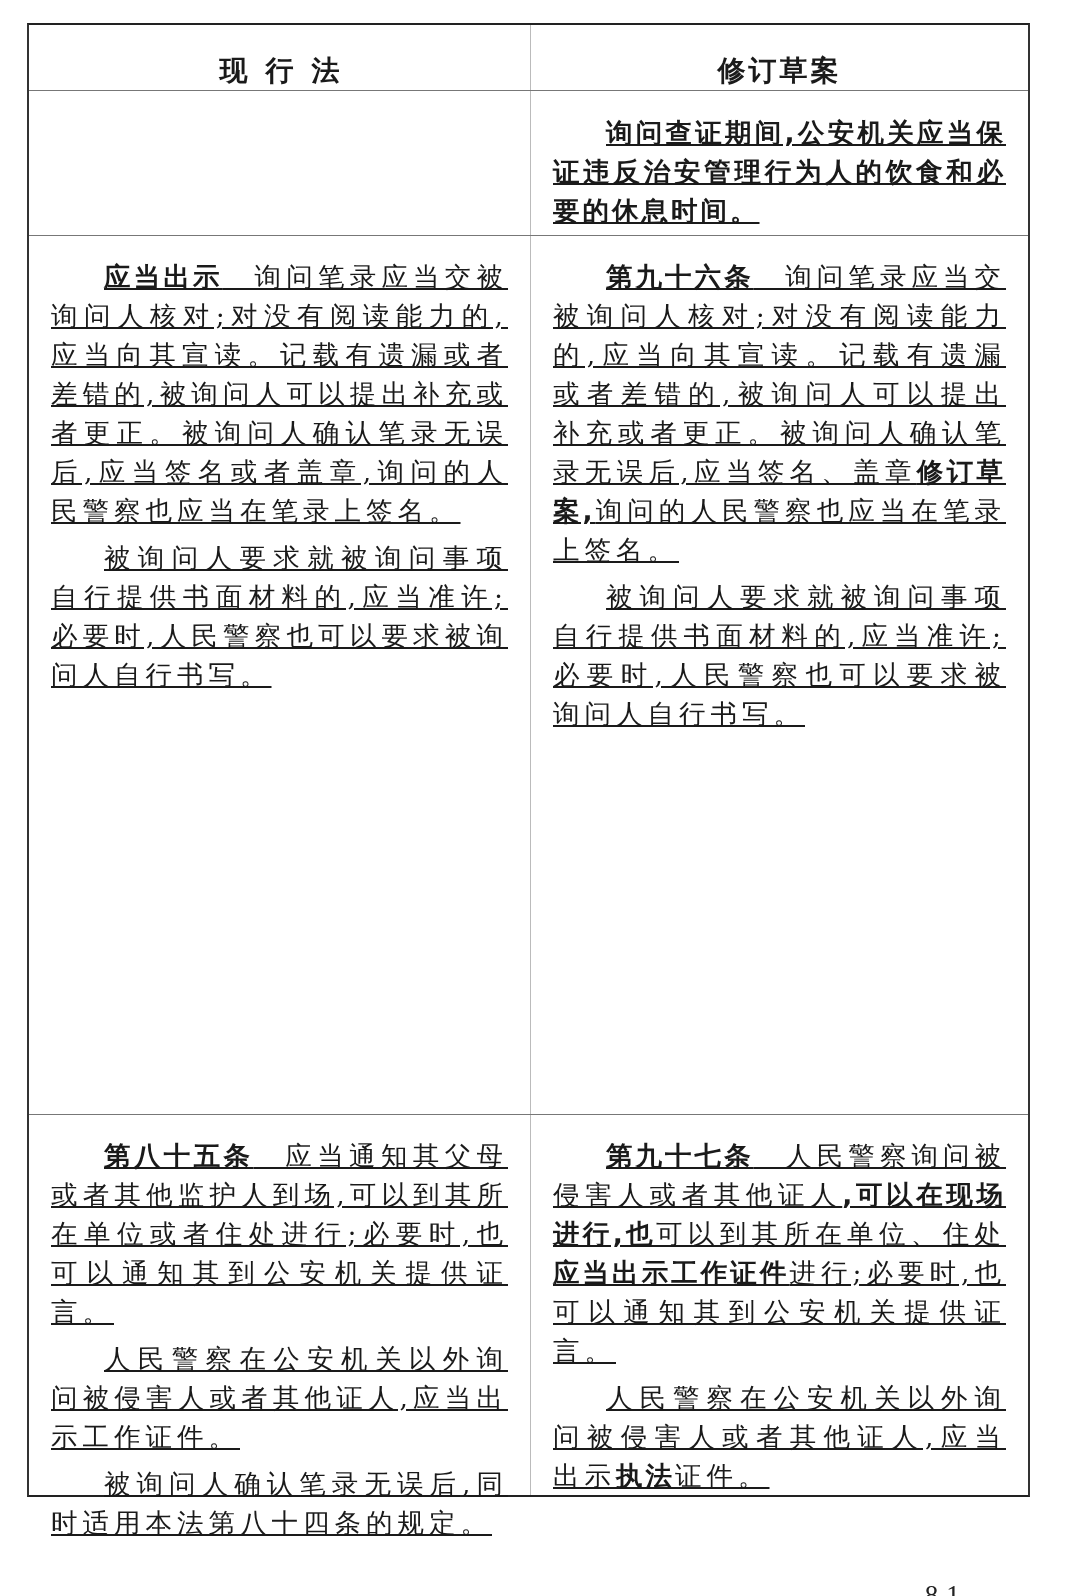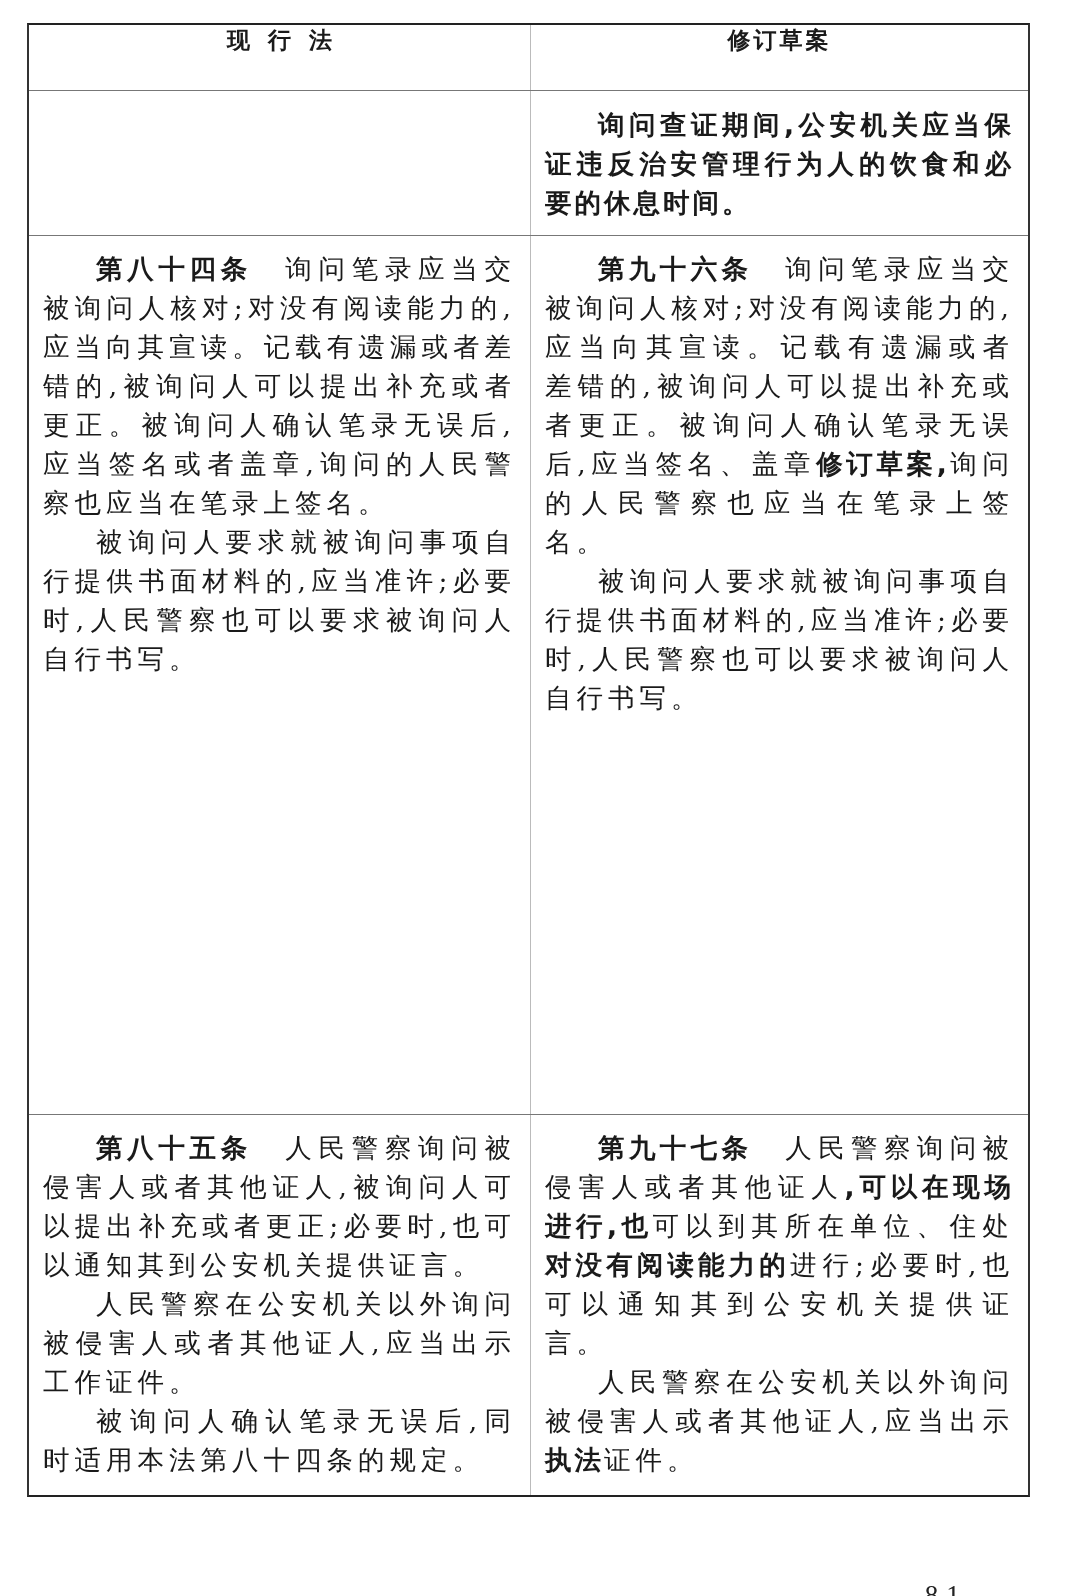--- a/index.html
+++ b/index.html
@@ -5,26 +5,26 @@
   html, body { margin: 0; padding: 0; background: #ffffff; }
   body { width: 1080px; height: 1596px; position: relative; overflow: hidden;
          font-family: "DejaVu Serif", "Liberation Serif", serif; color: #1a1a1a; }
   .table { position: absolute; left: 27px; top: 23px; width: 1003px;
            border: 2px solid #333; border-top: 2.5px solid #222; border-bottom: 2.5px solid #222; box-sizing: border-box; }
   .row { display: flex; border-top: 1.5px solid #777; }
   .row:first-child { border-top: none; }
   .cell { box-sizing: border-box; padding: 0 14px; }
   .cell.left { width: 503px; border-right: 1px solid #bbb; }
   .cell.right { width: 498px; }
-  .hdr .cell { height: 65px; display: flex; align-items: flex-start; justify-content: center;
-               font-family: "DejaVu Sans", "Liberation Sans", sans-serif; font-weight: bold; font-size: 23px; }
+  .hdr .cell { height: 65px; display: flex; align-items: flex-end; justify-content: center;
+               font-family: "DejaVu Sans", "Liberation Sans", sans-serif; font-weight: bold; font-size: 28px; }
   .hdr .cell.left span { letter-spacing: 18px; margin-right: -18px; }
   .hdr .cell.right span { letter-spacing: 3px; }
   .body { font-size: 26.5px; line-height: 39px; text-align: justify; letter-spacing: 5px; }
-  .para { text-indent: 2em; margin: 0; }
+  .para { text-indent: 2em; margin: 8px; text-decoration: underline; }
   .b { font-weight: bold; font-family: "DejaVu Sans", "Liberation Sans", sans-serif; letter-spacing: 3px; }
   .r1 .cell { height: 144px; padding-top: 14px; }
   .r2 .cell { height: 878px; padding-top: 13px; }
   .r3 .cell { height: 380px; padding-top: 13px; }
   .pageno { position: absolute; top: 1580px; left: 875px; font-size: 27px; font-family: "Liberation Serif", serif; color: #222; letter-spacing: 8px; }
 </style>
 </head>
 <body>
 
 <div class="table">
@@ -37,34 +37,34 @@
       </div>
   </div>
   <div class="row r1">
     <div class="cell left body"></div>
     <div class="cell right body">
         <p class="para"><span class="b">询问查证期间,公安机关应当保证违反治安管理行为人的饮食和必要的休息时间。</span></p>
       </div>
   </div>
   <div class="row r2">
     <div class="cell left body">
-        <p class="para"><span class="b">第八十四条</span><span>　询问笔录应当交被询问人核对;对没有阅读能力的,应当向其宣读。记载有遗漏或者差错的,被询问人可以提出补充或者更正。被询问人确认笔录无误后,应当签名或者盖章,询问的人民警察也应当在笔录上签名。</span></p>
+        <p class="para"><span class="b">应当出示</span><span>　询问笔录应当交被询问人核对;对没有阅读能力的,应当向其宣读。记载有遗漏或者差错的,被询问人可以提出补充或者更正。被询问人确认笔录无误后,应当签名或者盖章,询问的人民警察也应当在笔录上签名。</span></p>
         <p class="para"><span>被询问人要求就被询问事项自行提供书面材料的,应当准许;必要时,人民警察也可以要求被询问人自行书写。</span></p>
       </div>
     <div class="cell right body">
         <p class="para"><span class="b">第九十六条</span><span>　询问笔录应当交被询问人核对;对没有阅读能力的,应当向其宣读。记载有遗漏或者差错的,被询问人可以提出补充或者更正。被询问人确认笔录无误后,应当签名、盖章</span><span class="b">修订草案,</span><span>询问的人民警察也应当在笔录上签名。</span></p>
         <p class="para"><span>被询问人要求就被询问事项自行提供书面材料的,应当准许;必要时,人民警察也可以要求被询问人自行书写。</span></p>
       </div>
   </div>
   <div class="row r3">
     <div class="cell left body">
-        <p class="para"><span class="b">第八十五条</span><span>　人民警察询问被侵害人或者其他证人,被询问人可以提出补充或者更正;必要时,也可以通知其到公安机关提供证言。</span></p>
+        <p class="para"><span class="b">第八十五条</span><span>　应当通知其父母或者其他监护人到场,可以到其所在单位或者住处进行;必要时,也可以通知其到公安机关提供证言。</span></p>
         <p class="para"><span>人民警察在公安机关以外询问被侵害人或者其他证人,应当出示工作证件。</span></p>
         <p class="para"><span>被询问人确认笔录无误后,同时适用本法第八十四条的规定。</span></p>
       </div>
     <div class="cell right body">
-        <p class="para"><span class="b">第九十七条</span><span>　人民警察询问被侵害人或者其他证人</span><span class="b">,可以在现场进行,也</span><span>可以到其所在单位、住处</span><span class="b">对没有阅读能力的</span><span>进行;必要时,也可以通知其到公安机关提供证言。</span></p>
+        <p class="para"><span class="b">第九十七条</span><span>　人民警察询问被侵害人或者其他证人</span><span class="b">,可以在现场进行,也</span><span>可以到其所在单位、住处</span><span class="b">应当出示工作证件</span><span>进行;必要时,也可以通知其到公安机关提供证言。</span></p>
         <p class="para"><span>人民警察在公安机关以外询问被侵害人或者其他证人,应当出示</span><span class="b">执法</span><span>证件。</span></p>
       </div>
   </div>
 </div>
 
 <div class="pageno">— 81 —</div>
 
 </body></html>

